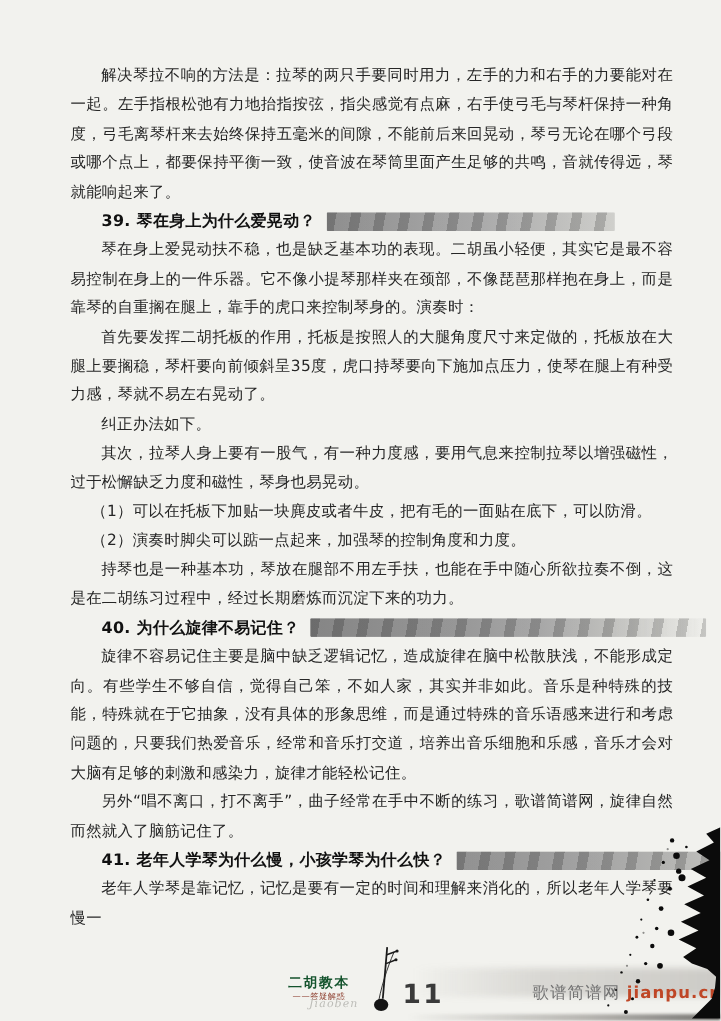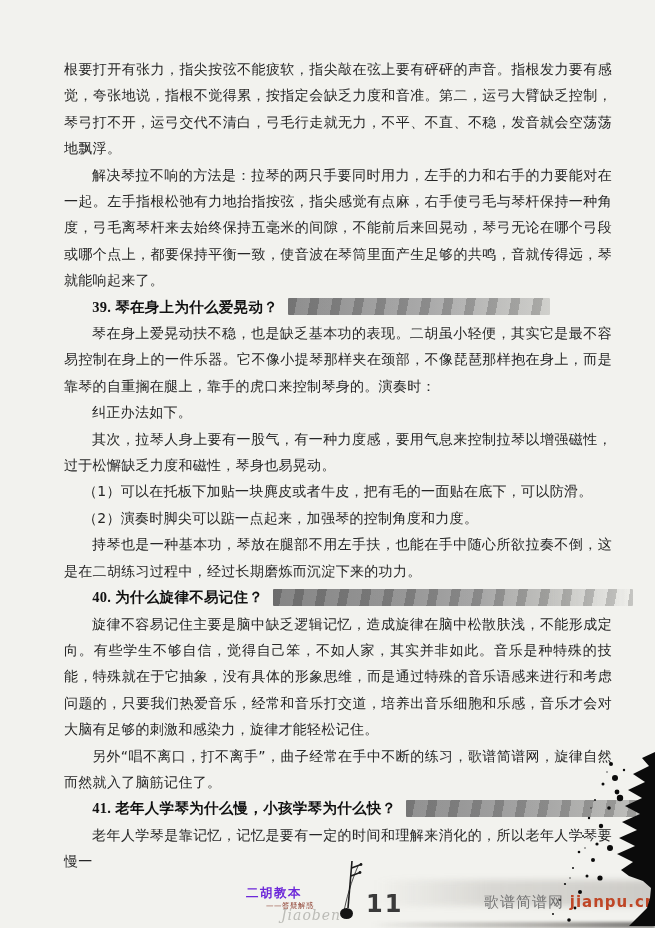--- a/index.html
+++ b/index.html
@@ -16,21 +16,21 @@
     font-size:14px;line-height:26.4px;letter-spacing:.3px;
     text-align:justify;color:#262626;
   }
   .text-col p{margin:0;text-indent:2em;}
   .text-col p.noindent{text-indent:0;}
   .text-col p.item{text-indent:1.35em;}
   
   .qhead{
     display:flex;align-items:center;height:26.4px;
     padding-left:1.95em;font-weight:bold;color:#111;
-    font-size:14.5px;letter-spacing:.3px;font-family:Liberation Serif, serif;
+    font-size:14.5px;letter-spacing:.3px;
   }
   .qhead .qtitle{white-space:nowrap;text-indent:0;}
   .qbar{
     height:17px;margin-left:10px;border-radius:1px;
     filter:blur(.6px);flex:0 0 auto;
     background-image:
       repeating-linear-gradient(100deg, rgba(35,35,35,.20) 0 9px, rgba(255,255,255,.06) 9px 22px),
       linear-gradient(90deg,#878787 0%,#989898 30%,#a6a6a6 55%,#b9b9b7 78%,#cdcdc9 100%);
   }
   .qbar.b40{
@@ -43,31 +43,31 @@
       repeating-linear-gradient(100deg, rgba(35,35,35,.20) 0 9px, rgba(255,255,255,.06) 9px 22px),
       linear-gradient(90deg,#8a8a8a 0%,#9b9b9b 40%,#aeaeac 70%,#c6c6c2 100%);
   }
   
   .logo-erhu{
     position:absolute;left:236px;top:894px;
     font-family:"DejaVu Serif","Liberation Serif",serif;
     font-size:24px;letter-spacing:1px;color:#701a75;margin-top:32px;
   }
   .logo-cn{
-    position:absolute;left:246px;top:885px;
-    font-size:12.5px;font-weight:bold;color:#6d28d9;letter-spacing:1.5px;
+    position:absolute;left:262px;top:885px;
+    font-size:12.5px;font-weight:bold;color:#14532d;letter-spacing:1.5px;
   }
   .logo-sub{
     position:absolute;left:266px;top:901px;
     font-size:7.5px;color:#8b3a2a;letter-spacing:.5px;
   }
   .logo-jiaoben{
     position:absolute;left:281px;top:907px;
     font-family:"DejaVu Serif","Liberation Serif",serif;font-style:italic;
-    font-size:14px;color:#bcbcb7;letter-spacing:1px;
+    font-size:10px;color:#bcbcb7;letter-spacing:1px;
   }
   .erhu-icon{position:absolute;left:338px;top:860px;}
   .page-num{
     position:absolute;left:366px;top:890px;
     font-size:24px;font-weight:600;color:#3a3a3a;letter-spacing:2px;
   }
   
   .scan-shadow{
     position:absolute;left:375px;top:880px;width:280px;height:26px;
     background:linear-gradient(90deg, rgba(120,115,110,0) 0%, rgba(120,115,110,.20) 40%, rgba(108,103,98,.28) 100%);
@@ -84,27 +84,27 @@
   .bottom-shadow{
     position:absolute;left:370px;bottom:0;width:285px;height:6px;
     background:linear-gradient(90deg, rgba(60,55,50,0) 0%, rgba(60,55,50,.35) 60%, rgba(30,28,26,.6) 100%);
     filter:blur(1.5px);
   }
 </style>
 </head>
 <body>
 
 <div class="text-col">
-  <p class="noindent">根要打开有张力，指尖按弦不能疲软，指尖敲在弦上要有砰砰的声音。指根发力要有感觉，夸张地说，指根不觉得累，按指定会缺乏力度和音准。第二，运弓大臂缺乏控制，琴弓打不开，运弓交代不清白，弓毛行走就无力，不平、不直、不稳，发音就会空荡荡地飘浮。</p>
   <p>解决琴拉不响的方法是：拉琴的两只手要同时用力，左手的力和右手的力要能对在一起。左手指根松弛有力地抬指按弦，指尖感觉有点麻，右手使弓毛与琴杆保持一种角度，弓毛离琴杆来去始终保持五毫米的间隙，不能前后来回晃动，琴弓无论在哪个弓段或哪个点上，都要保持平衡一致，使音波在琴筒里面产生足够的共鸣，音就传得远，琴就能响起来了。</p>
   <div class="qhead">
     <span class="qtitle">39. 琴在身上为什么爱晃动？</span>
     <span class="qbar b39" style="width:262px"></span>
   </div>
   <p>琴在身上爱晃动扶不稳，也是缺乏基本功的表现。二胡虽小轻便，其实它是最不容易控制在身上的一件乐器。它不像小提琴那样夹在颈部，不像琵琶那样抱在身上，而是靠琴的自重搁在腿上，靠手的虎口来控制琴身的。演奏时：</p>
+  <p>首先要发挥二胡托板的作用，托板是按照人的大腿角度尺寸来定做的，托板放在大腿上要搁稳，琴杆要向前倾斜呈35度，虎口持琴要向下施加点压力，使琴在腿上有种受力感，琴就不易左右晃动了。</p>
   <p>纠正办法如下。</p>
   <p>其次，拉琴人身上要有一股气，有一种力度感，要用气息来控制拉琴以增强磁性，过于松懈缺乏力度和磁性，琴身也易晃动。</p>
   <p class="item">（1）可以在托板下加贴一块麂皮或者牛皮，把有毛的一面贴在底下，可以防滑。</p>
   <p class="item">（2）演奏时脚尖可以踮一点起来，加强琴的控制角度和力度。</p>
   <p>持琴也是一种基本功，琴放在腿部不用左手扶，也能在手中随心所欲拉奏不倒，这是在二胡练习过程中，经过长期磨炼而沉淀下来的功力。</p>
   <div class="qhead">
     <span class="qtitle">40. 为什么旋律不易记住？</span>
     <span class="qbar b40" style="width:360px"></span>
   </div>
   <p>旋律不容易记住主要是脑中缺乏逻辑记忆，造成旋律在脑中松散肤浅，不能形成定向。有些学生不够自信，觉得自己笨，不如人家，其实并非如此。音乐是种特殊的技能，特殊就在于它抽象，没有具体的形象思维，而是通过特殊的音乐语感来进行和考虑问题的，只要我们热爱音乐，经常和音乐打交道，培养出音乐细胞和乐感，音乐才会对大脑有足够的刺激和感染力，旋律才能轻松记住。</p>

